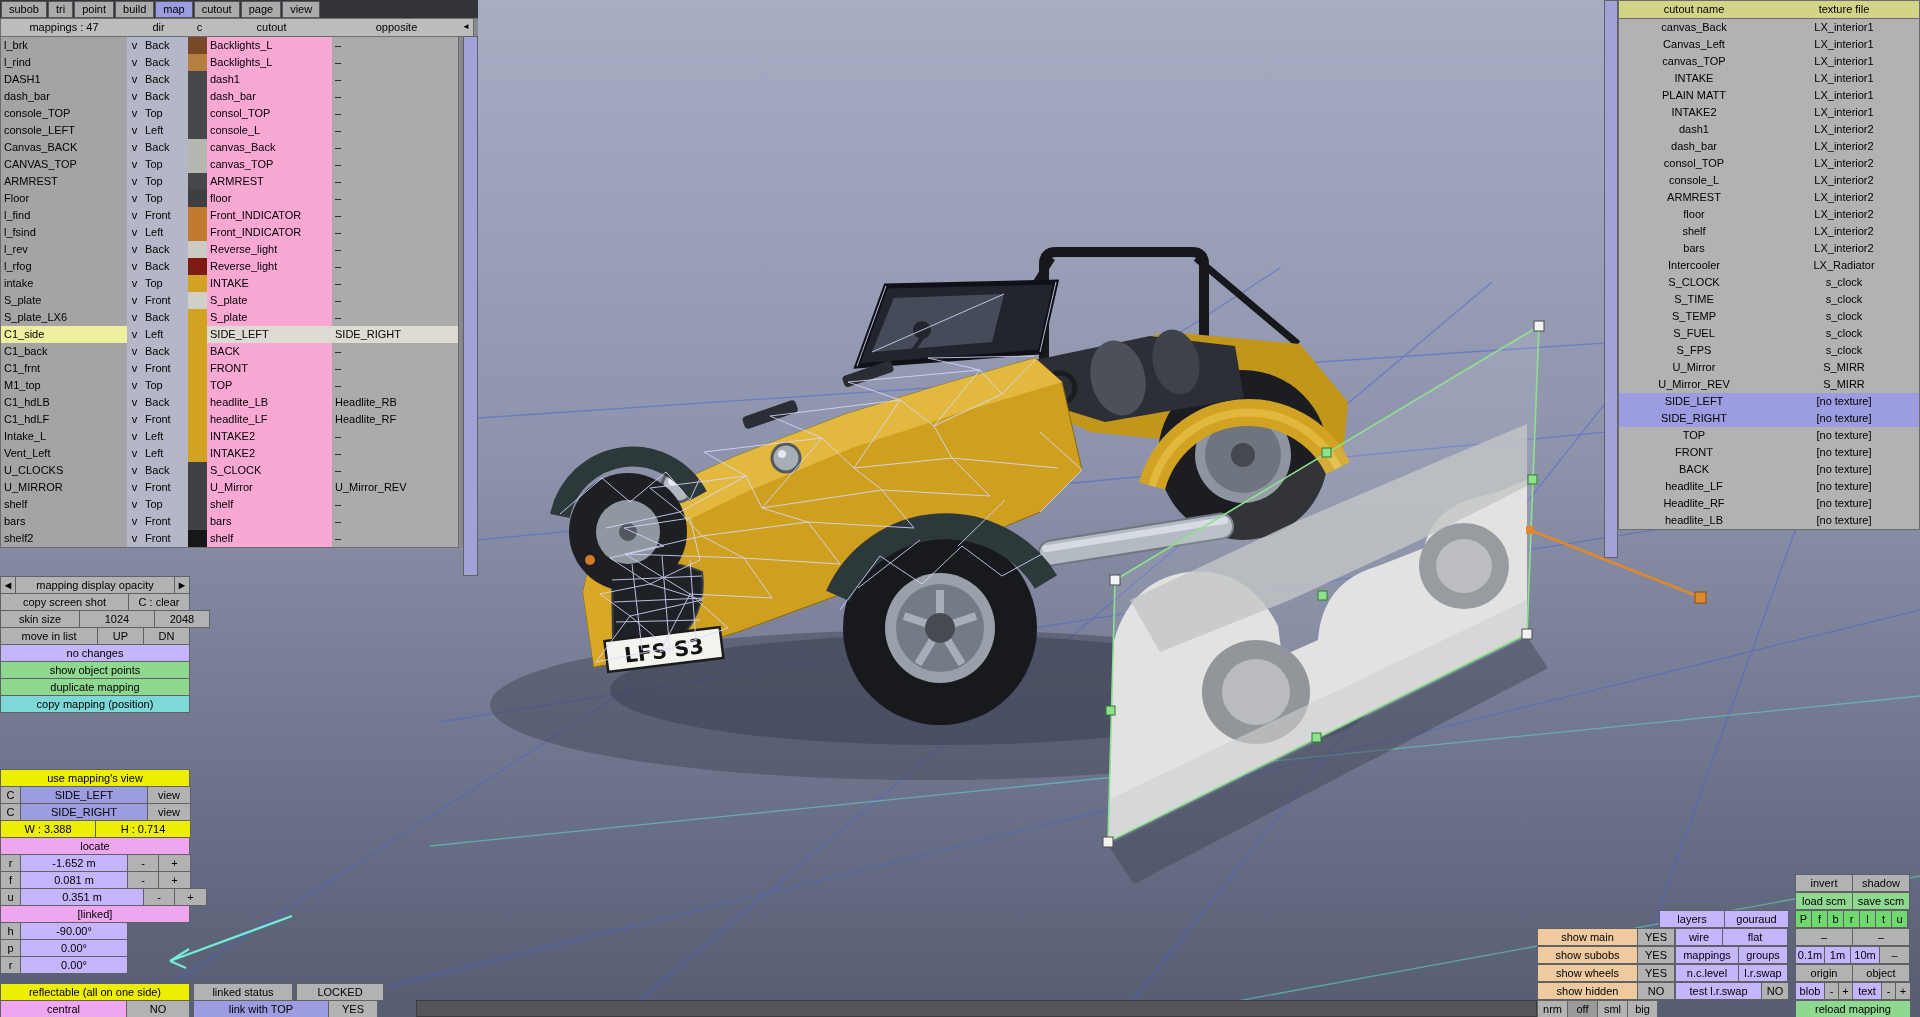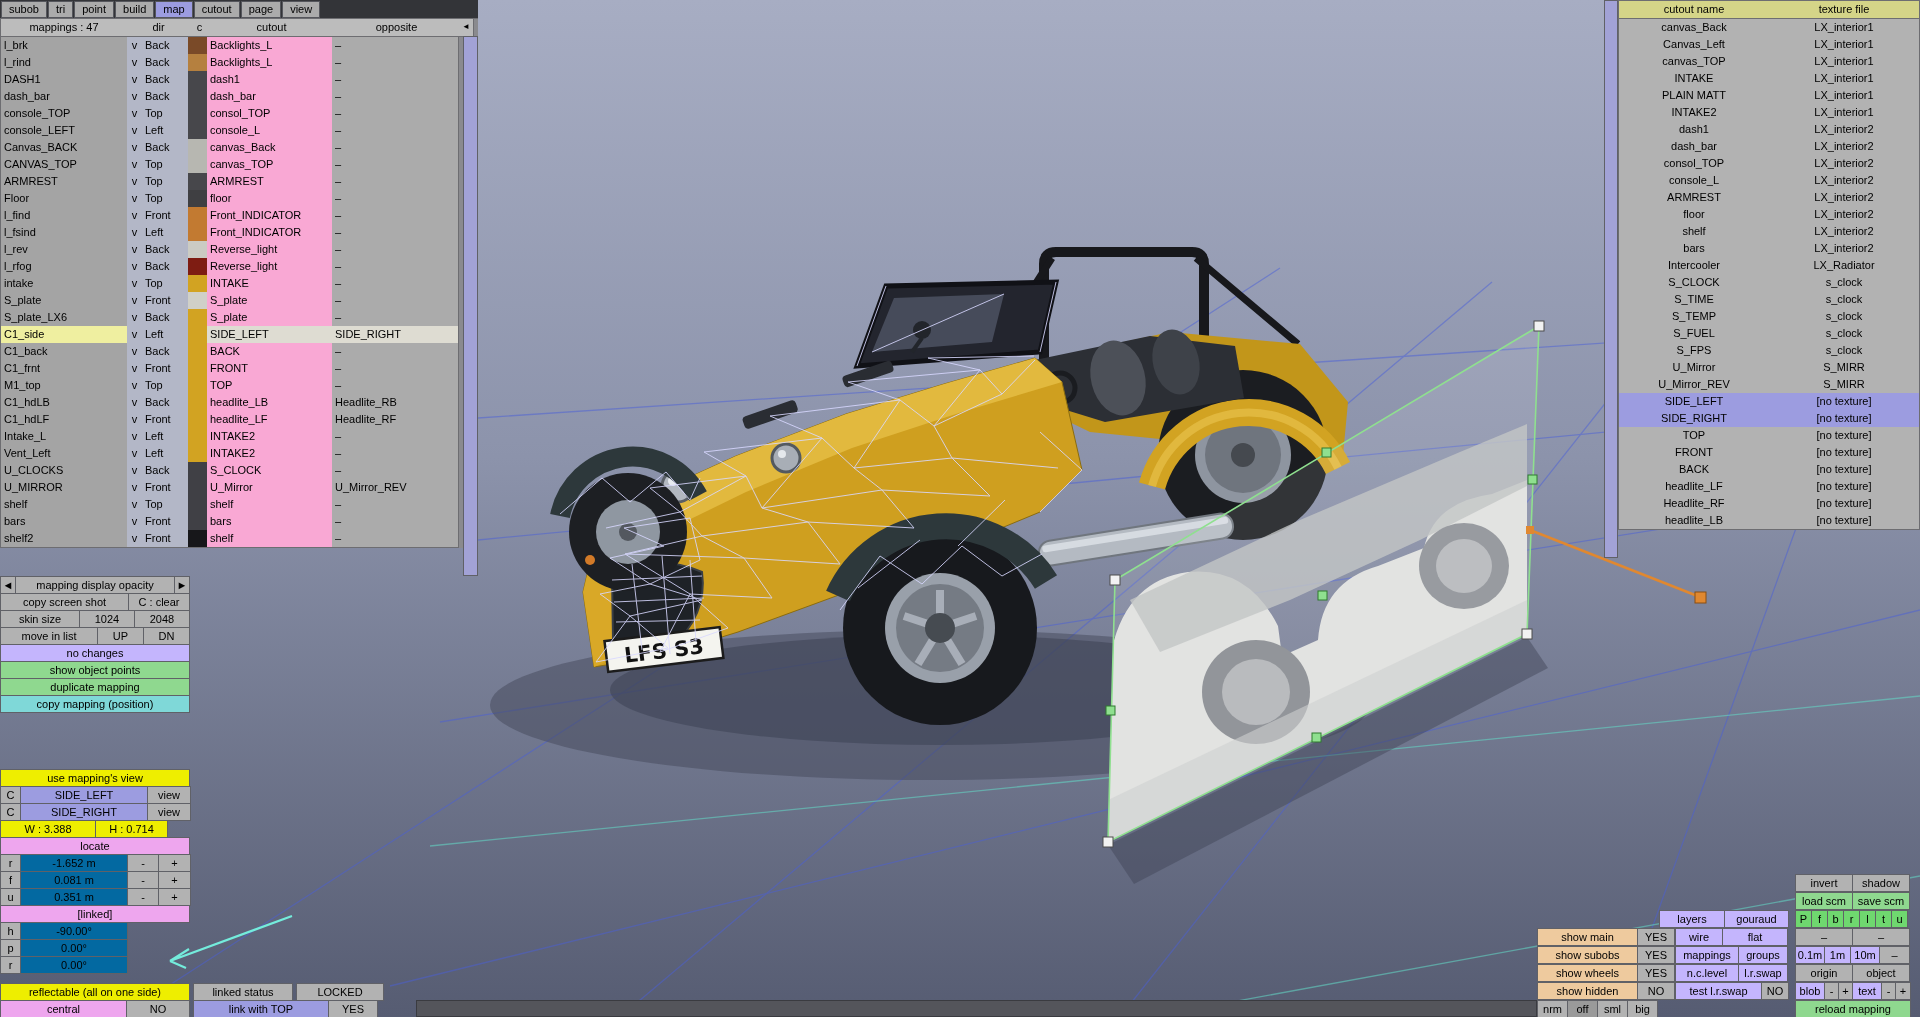--- a/index.html
+++ b/index.html
@@ -18,21 +18,21 @@
   .lav{background:#9c9ce0}
   .lav2{background:#c4b5fd}
   .blue{background:#c4b5fd}
   .green{background:#8fd88f}
   .pgreen{background:#6fd86f}
   .cyan{background:#7fd8d8}
   .yellow{background:#eeee00}
   .pink{background:#eea6ee}
   .peach{background:#eeca9e}
   .orangebtn{background:#e08830}
-  .val{background:#0369a1}
+  .val{background:#c4b5fd}
   
   .menubar{left:0;top:0;width:478px;height:18px;background:#333438;display:flex;align-items:center}
   .menu-btn{height:17px;line-height:15px;margin:1px 0 0 1px;padding:0 7px;background:#ababab;border:1px solid #55565c;flex:none}
   .menu-btn.selected{background:#9c9ce0}
   
   .tbl{border-left:1px solid #6d6d71;border-top:1px solid #6d6d71;background:#8a8a8e}
   .cell{height:18px;line-height:16px;border-right:1px solid #6d6d71;border-bottom:1px solid #6d6d71;white-space:nowrap;overflow:hidden;flex:none;padding:0 3px}
   .thead .cell{background:#bcbcbc;text-align:center;padding:0 1px}
   .cname{width:127px;background:#a4a4a4}
   .cv{width:16px;background:#b3b7c7;text-align:center;padding:0}
@@ -654,21 +654,21 @@
       <span class="btn gray" style="width:16px">◄</span>
       <span class="btn gray" style="width:160px">mapping display opacity</span>
       <span class="btn gray" style="width:16px">►</span>
     </div>
     <div class="row">
       <span class="btn gray" style="width:129px">copy screen shot</span>
       <span class="btn gray" style="width:62px">C : clear</span>
     </div>
     <div class="row">
       <span class="btn gray" style="width:80px">skin size</span>
-      <span class="btn gray" style="width:56px">1024</span>
+      <span class="btn gray" style="width:76px">1024</span>
       <span class="btn gray" style="width:56px">2048</span>
     </div>
     <div class="row">
       <span class="btn gray" style="width:98px">move in list</span>
       <span class="btn gray" style="width:47px">UP</span>
       <span class="btn gray" style="width:47px">DN</span>
     </div>
     <span class="btn lav2" style="width:190px">no changes</span>
     <span class="btn green" style="width:190px">show object points</span>
     <span class="btn green" style="width:190px">duplicate mapping</span>
@@ -682,21 +682,21 @@
       <span class="btn lav" style="width:128px">SIDE_LEFT</span>
       <span class="btn gray" style="width:44px">view</span>
     </div>
     <div class="row">
       <span class="btn gray" style="width:21px">C</span>
       <span class="btn lav" style="width:128px">SIDE_RIGHT</span>
       <span class="btn gray" style="width:44px">view</span>
     </div>
     <div class="row">
       <span class="btn yellow" style="width:96px">W : 3.388</span>
-      <span class="btn yellow" style="width:73px">H : 0.714</span>
+      <span class="btn yellow" style="width:96px">H : 0.714</span>
     </div>
   </div>
 
   <div class="abs stack" style="left:0;top:837px;width:192px">
     <span class="btn pink" style="width:190px">locate</span>
     <div data-repeat="panel_left.locate_axes">
   <div class="row">
     <span class="btn gray" style="width:21px">r</span>
     <span class="btn val" style="width:108px">-1.652 m</span>
     <span class="btn gray" style="width:32px">-</span>
@@ -705,21 +705,21 @@
 
   <div class="row">
     <span class="btn gray" style="width:21px">f</span>
     <span class="btn val" style="width:108px">0.081 m</span>
     <span class="btn gray" style="width:32px">-</span>
     <span class="btn gray" style="width:33px">+</span>
   </div>
 
   <div class="row">
     <span class="btn gray" style="width:21px">u</span>
-    <span class="btn val" style="width:108px">0.351 m</span>
+    <span class="btn val" style="width:124px">0.351 m</span>
     <span class="btn gray" style="width:32px">-</span>
     <span class="btn gray" style="width:33px">+</span>
   </div>
 </div>
     <span class="btn pink" style="width:190px">[linked]</span>
     <div data-repeat="panel_left.angles">
   <div class="row">
     <span class="btn gray" style="width:21px">h</span>
     <span class="btn val" style="width:108px">-90.00°</span>
   </div>

